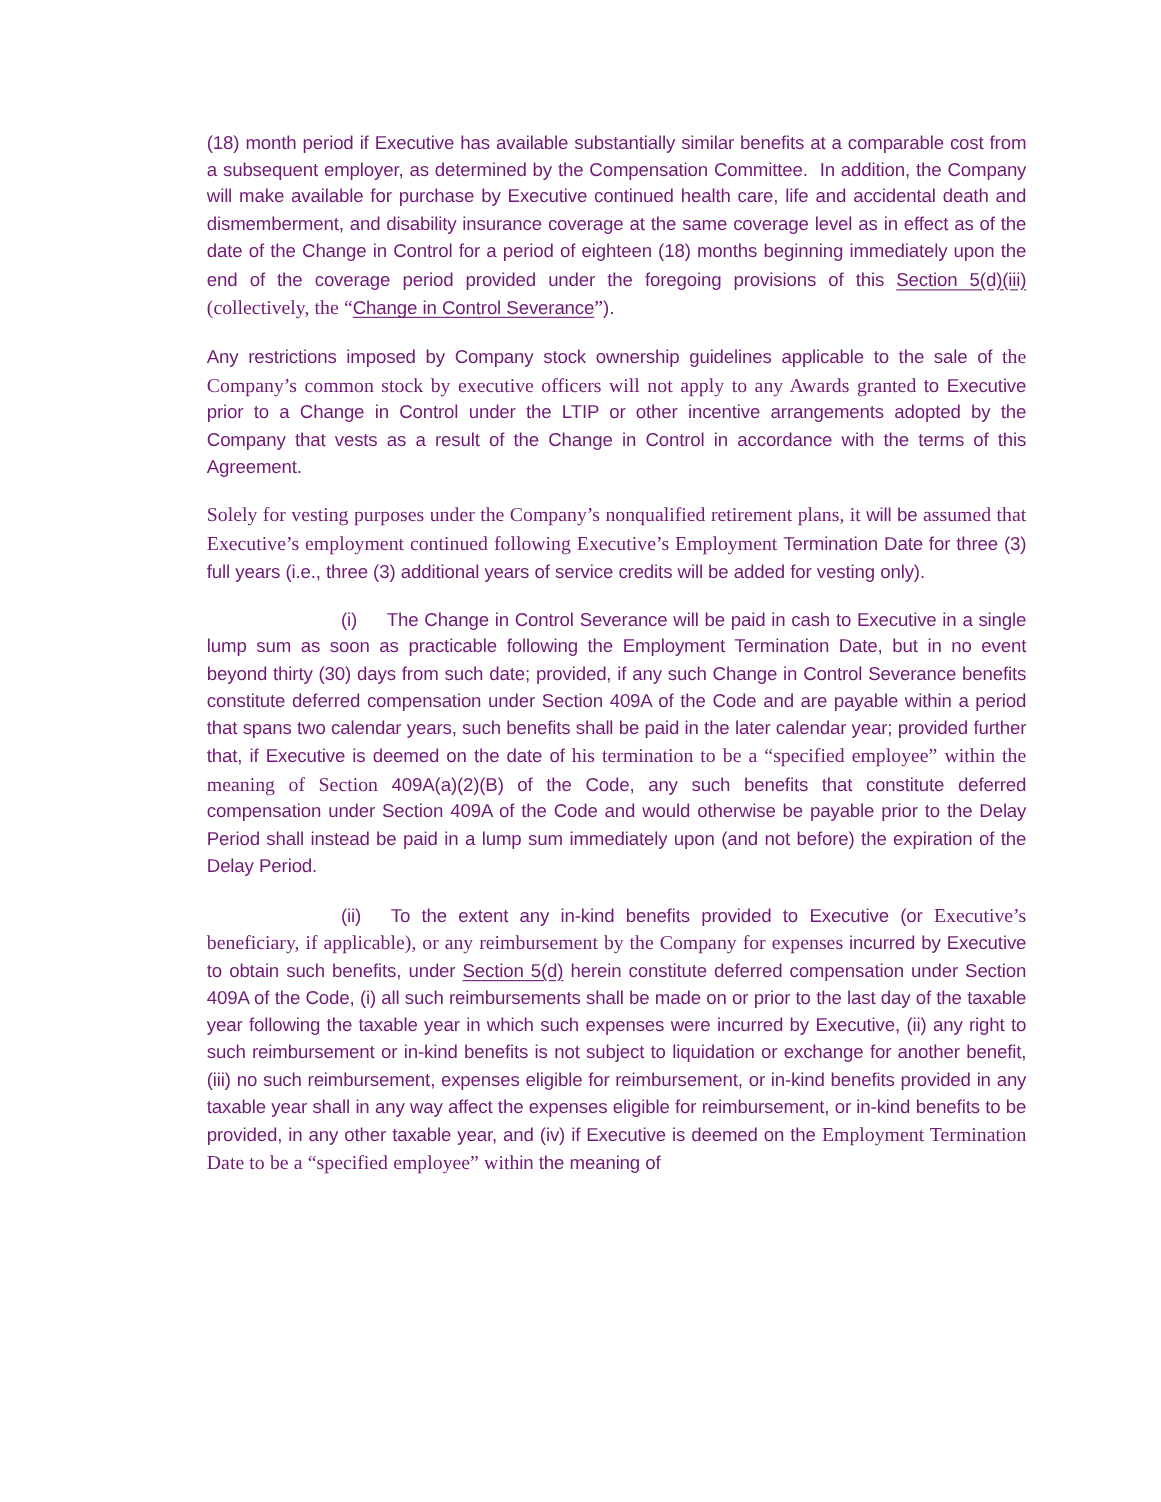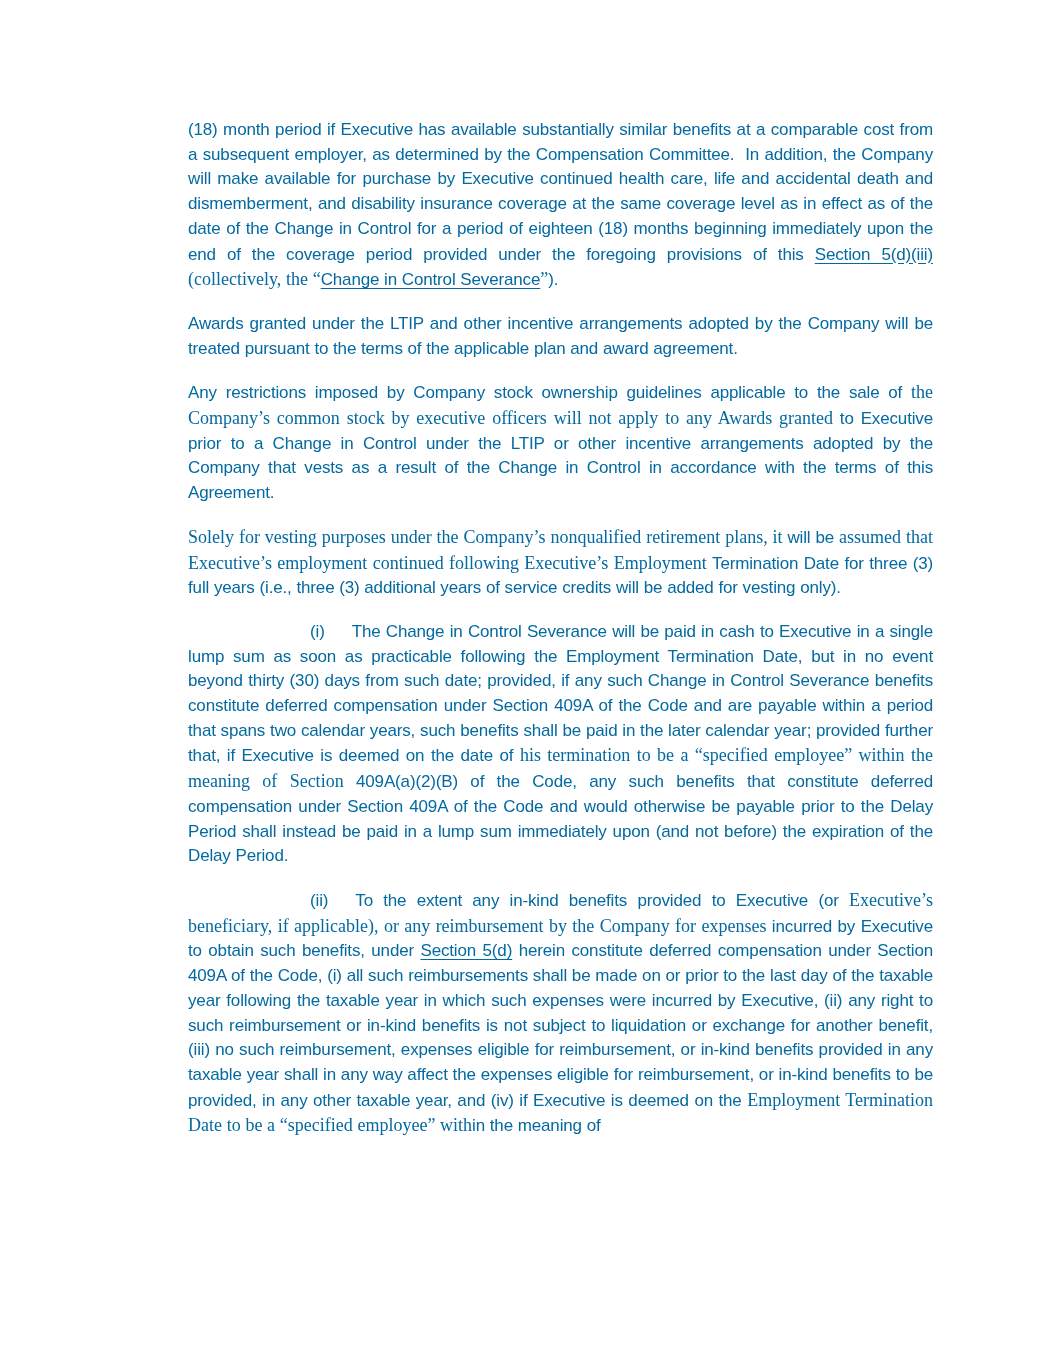--- a/index.html
+++ b/index.html
@@ -5,21 +5,21 @@
   html, body {
     margin: 0;
     padding: 0;
     background: #ffffff;
   }
   .page {
     position: relative;
     width: 1055px;
     height: 1154px;
     background: #ffffff;
-    color: #0369a1;
+    color: #701a75;
     font-family: "Liberation Sans", sans-serif;
     overflow: hidden;
   }
   .content {
     position: absolute;
     left: 188px;
     top: 118px;
     width: 745px;
   }
   .para {
@@ -53,20 +53,19 @@
     line-height: 24.7px;
     font-family: Liberation Mono, monospace;
   }
 </style>
 </head>
 <body>
 
 <div class="page">
   <div class="content">
       <p class="para body"><span class="sans">(18) month period if Executive has available substantially similar benefits at a comparable cost from a subsequent employer, as determined by the Compensation Committee.&nbsp; In addition, the Company will make available for purchase by Executive continued health care, life and accidental death and dismemberment, and disability insurance coverage at the same coverage level as in effect as of the date of the Change in Control for a period of eighteen (18) months beginning immediately upon the end of the coverage period provided under the foregoing provisions of this </span><span class="sans u">Section 5(d)(iii)</span><span class="serif"> (collectively, the “</span><span class="sans u">Change in Control Severance</span><span class="serif">”</span><span class="sans">).</span></p>
-      <p class="para body"><span class="sans">Awards granted under the LTIP and other incentive arrangements adopted by the Company will be treated pursuant to the terms of the applicable plan and award agreement.</span></p>
       <p class="para body"><span class="sans">Any restrictions imposed by Company stock ownership guidelines applicable to the sale of </span><span class="serif">the Company’s common stock by executive officers will not apply to any Awards granted </span><span class="sans">to Executive prior to a Change in Control under the LTIP or other incentive arrangements adopted by the Company that vests as a result of the Change in Control in accordance with the terms of this Agreement.</span></p>
       <p class="para body"><span class="serif">Solely for vesting purposes under the Company’s nonqualified retirement plans, it </span><span class="sans">will be </span><span class="serif">assumed that Executive’s employment continued following Executive’s Employment </span><span class="sans">Termination Date for three (3) full years (i.e., three (3) additional years of service credits will be added for vesting only).</span></p>
       <p class="para sub"><span class="marker">(i)</span><span class="tab tab-sub"></span><span class="sans">The Change in Control Severance will be paid in cash to Executive in a single lump sum as soon as practicable following the Employment Termination Date, but in no event beyond thirty (30) days from such date; provided, if any such Change in Control Severance benefits constitute deferred compensation under Section 409A of the Code and are payable within a period that spans two calendar years, such benefits shall be paid in the later calendar year; provided further that, if Executive is deemed on the date of </span><span class="serif">his termination to be a “specified employee” within the meaning of Section </span><span class="sans">409A(a)(2)(B) of the Code, any such benefits that constitute deferred compensation under Section 409A of the Code and would otherwise be payable prior to the Delay Period shall instead be paid in a lump sum immediately upon (and not before) the expiration of the Delay Period.</span></p>
       <p class="para sub"><span class="marker">(ii)</span><span class="tab tab-sub"></span><span class="sans">To the extent any in-kind benefits provided to Executive (or </span><span class="serif">Executive’s beneficiary, if applicable), or any reimbursement by the Company for expenses </span><span class="sans">incurred by Executive to obtain such benefits, under </span><span class="sans u">Section 5(d)</span><span class="sans"> herein constitute deferred compensation under Section 409A of the Code, (i) all such reimbursements shall be made on or prior to the last day of the taxable year following the taxable year in which such expenses were incurred by Executive, (ii) any right to such reimbursement or in-kind benefits is not subject to liquidation or exchange for another benefit, (iii) no such reimbursement, expenses eligible for reimbursement, or in-kind benefits provided in any taxable year shall in any way affect the expenses eligible for reimbursement, or in-kind benefits to be provided, in any other taxable year, and (iv) if Executive is deemed on the </span><span class="serif">Employment Termination Date to be a “specified employee” with</span><span class="sans">in the meaning of</span></p>
     </div>
   <div class="page-number">11</div>
 </div>
 
 </body></html>

